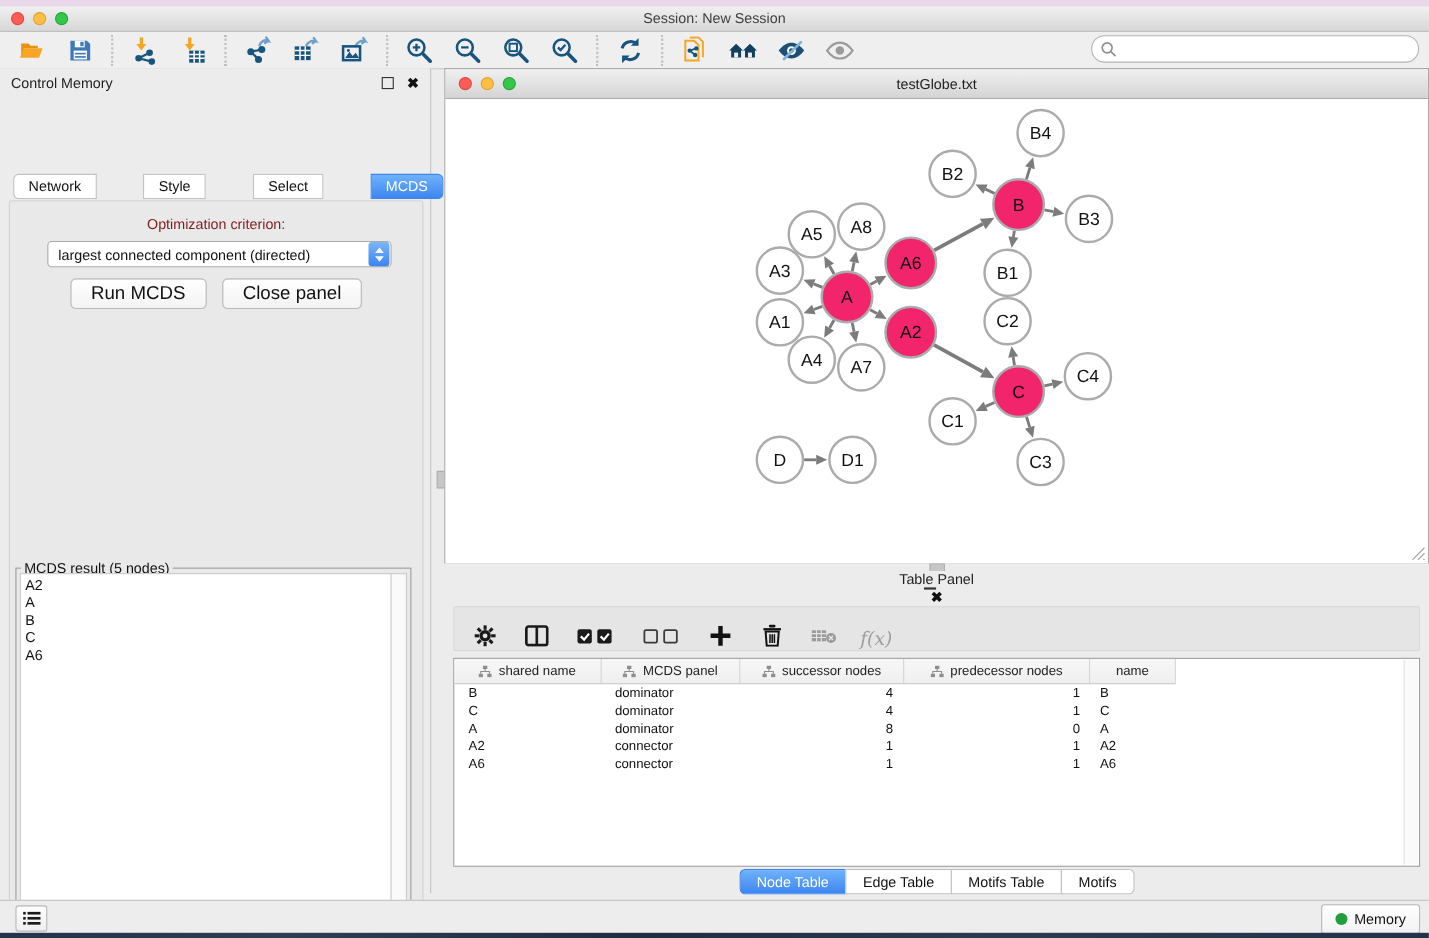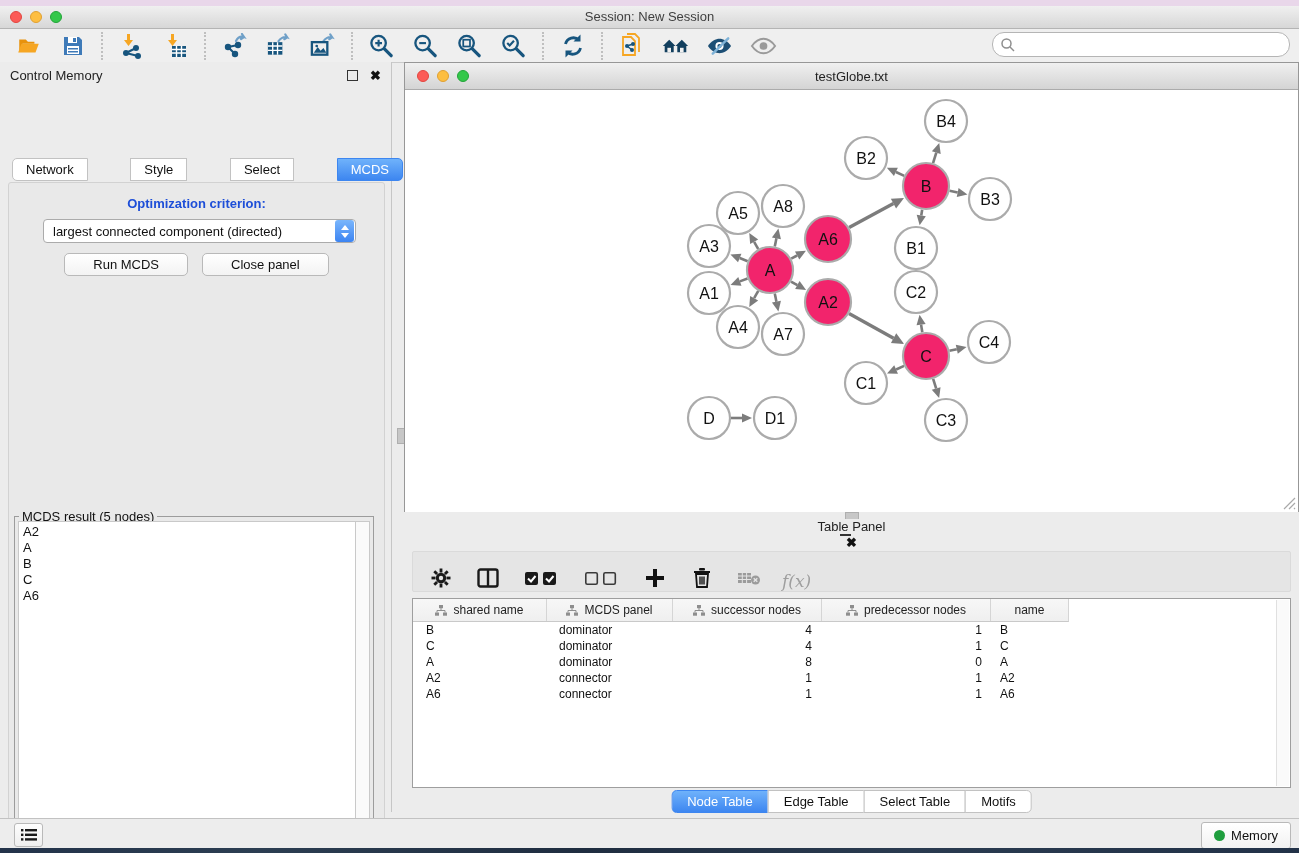--- a/index.html
+++ b/index.html
@@ -27,28 +27,28 @@
   .panel-header{height:26px;display:flex;align-items:center;font-size:13px;color:#222;padding:0 10px;}
   .panel-header .spacer{flex:1;}
   .float-box{width:9px;height:9px;border:1.5px solid #333;display:inline-block;margin-right:12px;}
   .close-x{font-size:13px;font-weight:bold;color:#111;line-height:1;}
   .cp-tabs{top:96px;left:0;width:391px;display:flex;justify-content:space-between;margin-left:12px;}
   .seg{border:1px solid #C2C2C2;background:#fff;font-size:13px;color:#111;padding:3px 13px;margin-left:-1px;}
   .seg:first-child{border-radius:5px 0 0 5px;margin-left:0;}
   .seg:last-child{border-radius:0 5px 5px 0;}
   .seg.active{background:linear-gradient(#6FB2FB,#3D86F0);color:#fff;border-color:#3D86F0;}
   .cp-content{top:120px;left:8px;width:375px;height:685px;background:#E9E9E9;border:1px solid #D2D2D2;border-radius:3px;}
-  .opt-label{top:13px;left:0;width:100%;text-align:center;font-size:13px;color:#1d4ed8;font-weight:bold;}
+  .opt-label{top:13px;left:0;width:100%;text-align:center;font-size:13px;color:#7f1d1d;}
   .dropdown{top:36px;left:34px;width:313px;height:24px;background:#fff;border:1px solid #ABABAB;border-radius:4px;display:flex;align-items:center;box-sizing:border-box;}
   .dropdown .val{flex:1;font-size:13px;color:#111;padding-left:9px;white-space:nowrap;}
   .stepper{width:19px;height:22px;border-radius:3px;background:linear-gradient(#7AB6FC,#3C84F2);margin-right:1px;display:flex;flex-direction:column;align-items:center;justify-content:center;gap:3px;}
   .tri-up{width:0;height:0;border-left:4px solid transparent;border-right:4px solid transparent;border-bottom:5px solid #fff;}
   .tri-down{width:0;height:0;border-left:4px solid transparent;border-right:4px solid transparent;border-top:5px solid #fff;}
   .cp-buttons{top:70px;left:0;width:100%;display:flex;justify-content:center;gap:14px;}
-  .btn{background:linear-gradient(#FFFFFF,#F3F3F3);border:1px solid #B9B9B9;border-radius:5px;font-size:13px;color:#111;padding:3px 28px;}
+  .btn{background:linear-gradient(#FFFFFF,#F3F3F3);border:1px solid #B9B9B9;border-radius:5px;font-size:17px;color:#111;padding:3px 18px;}
   .mcds-result{top:333px;left:5px;width:358px;height:340px;border:1px solid #9C9C9C;background:#E9E9E9;}
   .mcds-legend{position:absolute;top:-8px;left:4px;background:#E9E9E9;font-size:13px;color:#111;padding:0 3px;}
   .mcds-list{position:absolute;top:4px;left:3px;right:16px;bottom:3px;background:#fff;border:1px solid #C9C9C9;font-size:13px;color:#111;padding:2px 4px;line-height:16px;}
   .mcds-scroll{position:absolute;top:4px;right:3px;width:13px;bottom:3px;background:#FAFAFA;border:1px solid #C9C9C9;}
   
   .net-window{top:62px;left:404px;width:895px;height:450px;background:#fff;border:1px solid #979797;box-sizing:border-box;}
   .net-titlebar{height:26px;background:linear-gradient(#F0F0F0,#D4D4D4);border-bottom:1px solid #ABABAB;display:flex;align-items:center;position:relative;}
   .net-title{width:100%;text-align:center;font-size:13px;color:#222;}
   .net-canvas{position:relative;width:893px;height:422px;background:#fff;}
   .resize-grip{position:absolute;right:2px;bottom:2px;width:13px;height:13px;}
@@ -579,21 +579,21 @@
           <div class="td c2">1</div>
           <div class="td c3">1</div>
           <div class="td c4">A6</div>
         </div>
       </div>
     <div class="tbl-scroll"></div>
   </div>
   <div class="tp-tabs">
       <span class="seg active">Node Table</span>
       <span class="seg">Edge Table</span>
-      <span class="seg">Select Table</span>
+      <span class="seg">Motifs Table</span>
       <span class="seg">Motifs</span>
     </div>
 </div>
 
 <div class="abs statusbar">
   <span class="list-btn">
     <svg width="16" height="14" viewBox="0 0 16 14">
         <g fill="#1A1A1A">
           <rect x="0" y="1" width="2.4" height="2.4"></rect>
           <rect x="4" y="1" width="12" height="2.4"></rect>

